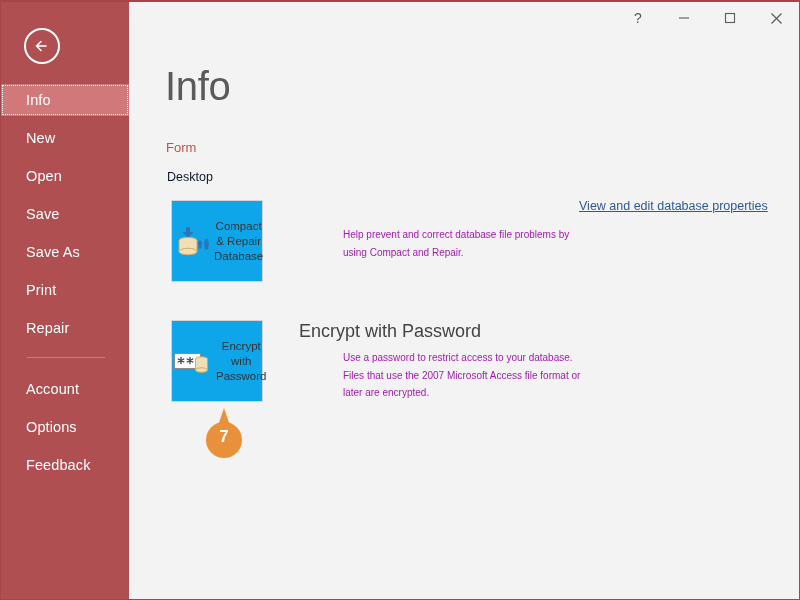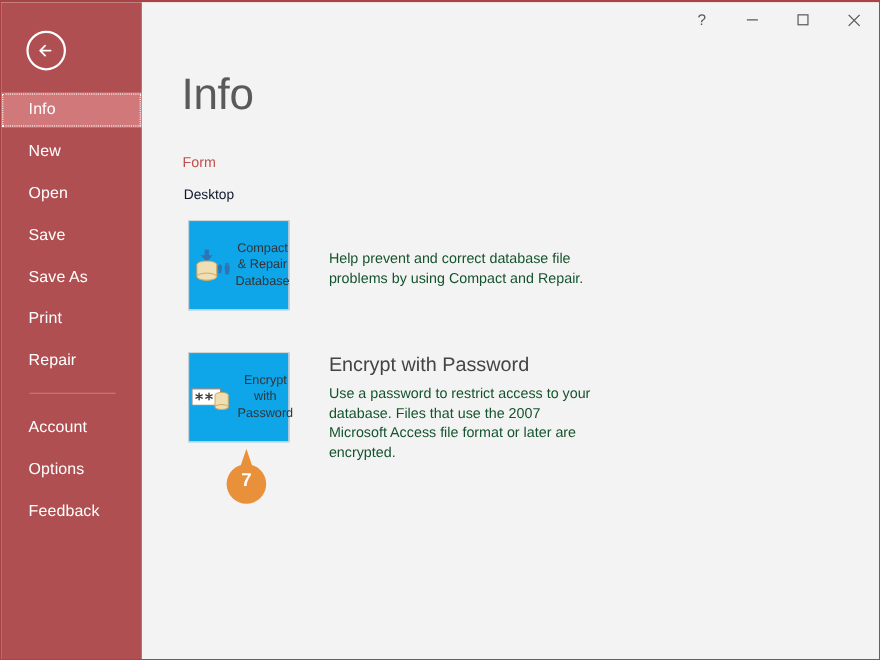--- a/index.html
+++ b/index.html
@@ -144,24 +144,25 @@
 
   .act-title {
     position: absolute;
     font-size: 18px;
     font-weight: 300;
     color: #444444;
     white-space: nowrap;
   }
   .act-desc {
     position: absolute;
-    font-size: 13px;
-    color: #14532d;
+    font-size: 10px;
+    color: #a21caf;
     line-height: 17.5px;
     width: 240px;
+    margin-left: 44px;
   }
 
   
   #tile-compact { left: 42px; top: 198px; }
   #title-compact { left: 170px; top: 196px; }
   #desc-compact { left: 170px; top: 224px; }
 
   
   #tile-encrypt { left: 42px; top: 318px; }
   #title-encrypt { left: 170px; top: 319px; }
@@ -257,20 +258,21 @@
             <path d="M1.5 1.5 L11.5 11.5 M11.5 1.5 L1.5 11.5" stroke="#5a5a5a" stroke-width="1.2"></path>
           </svg>
       </div>
     </div>
 
     <div id="page-title">Info</div>
 
     <div id="doc-name">Form</div>
     <div id="doc-path">Desktop</div>
 
+    <a id="props-link" href="#">View and edit database properties</a>
 
     <div class="tile" id="tile-compact">
       <div class="tile-icon">
         <svg width="38" height="34" viewBox="0 0 38 34" aria-hidden="true">
 
           <path d="M14 1 h4 v5 h3.5 L16 12 L10.5 6 H14 z" fill="#2e75b6"></path>
 
           <ellipse cx="16" cy="14.5" rx="9" ry="3.2" fill="#f0dfb4" stroke="#cfa75e" stroke-width="0.9"></ellipse>
           <path d="M7 14.5 v11 a9 3.2 0 0 0 18 0 v-11" fill="#f0dfb4" stroke="#cfa75e" stroke-width="0.9"></path>
           <ellipse cx="16" cy="25.5" rx="9" ry="3.2" fill="#f0dfb4" stroke="#cfa75e" stroke-width="0.9"></ellipse>

